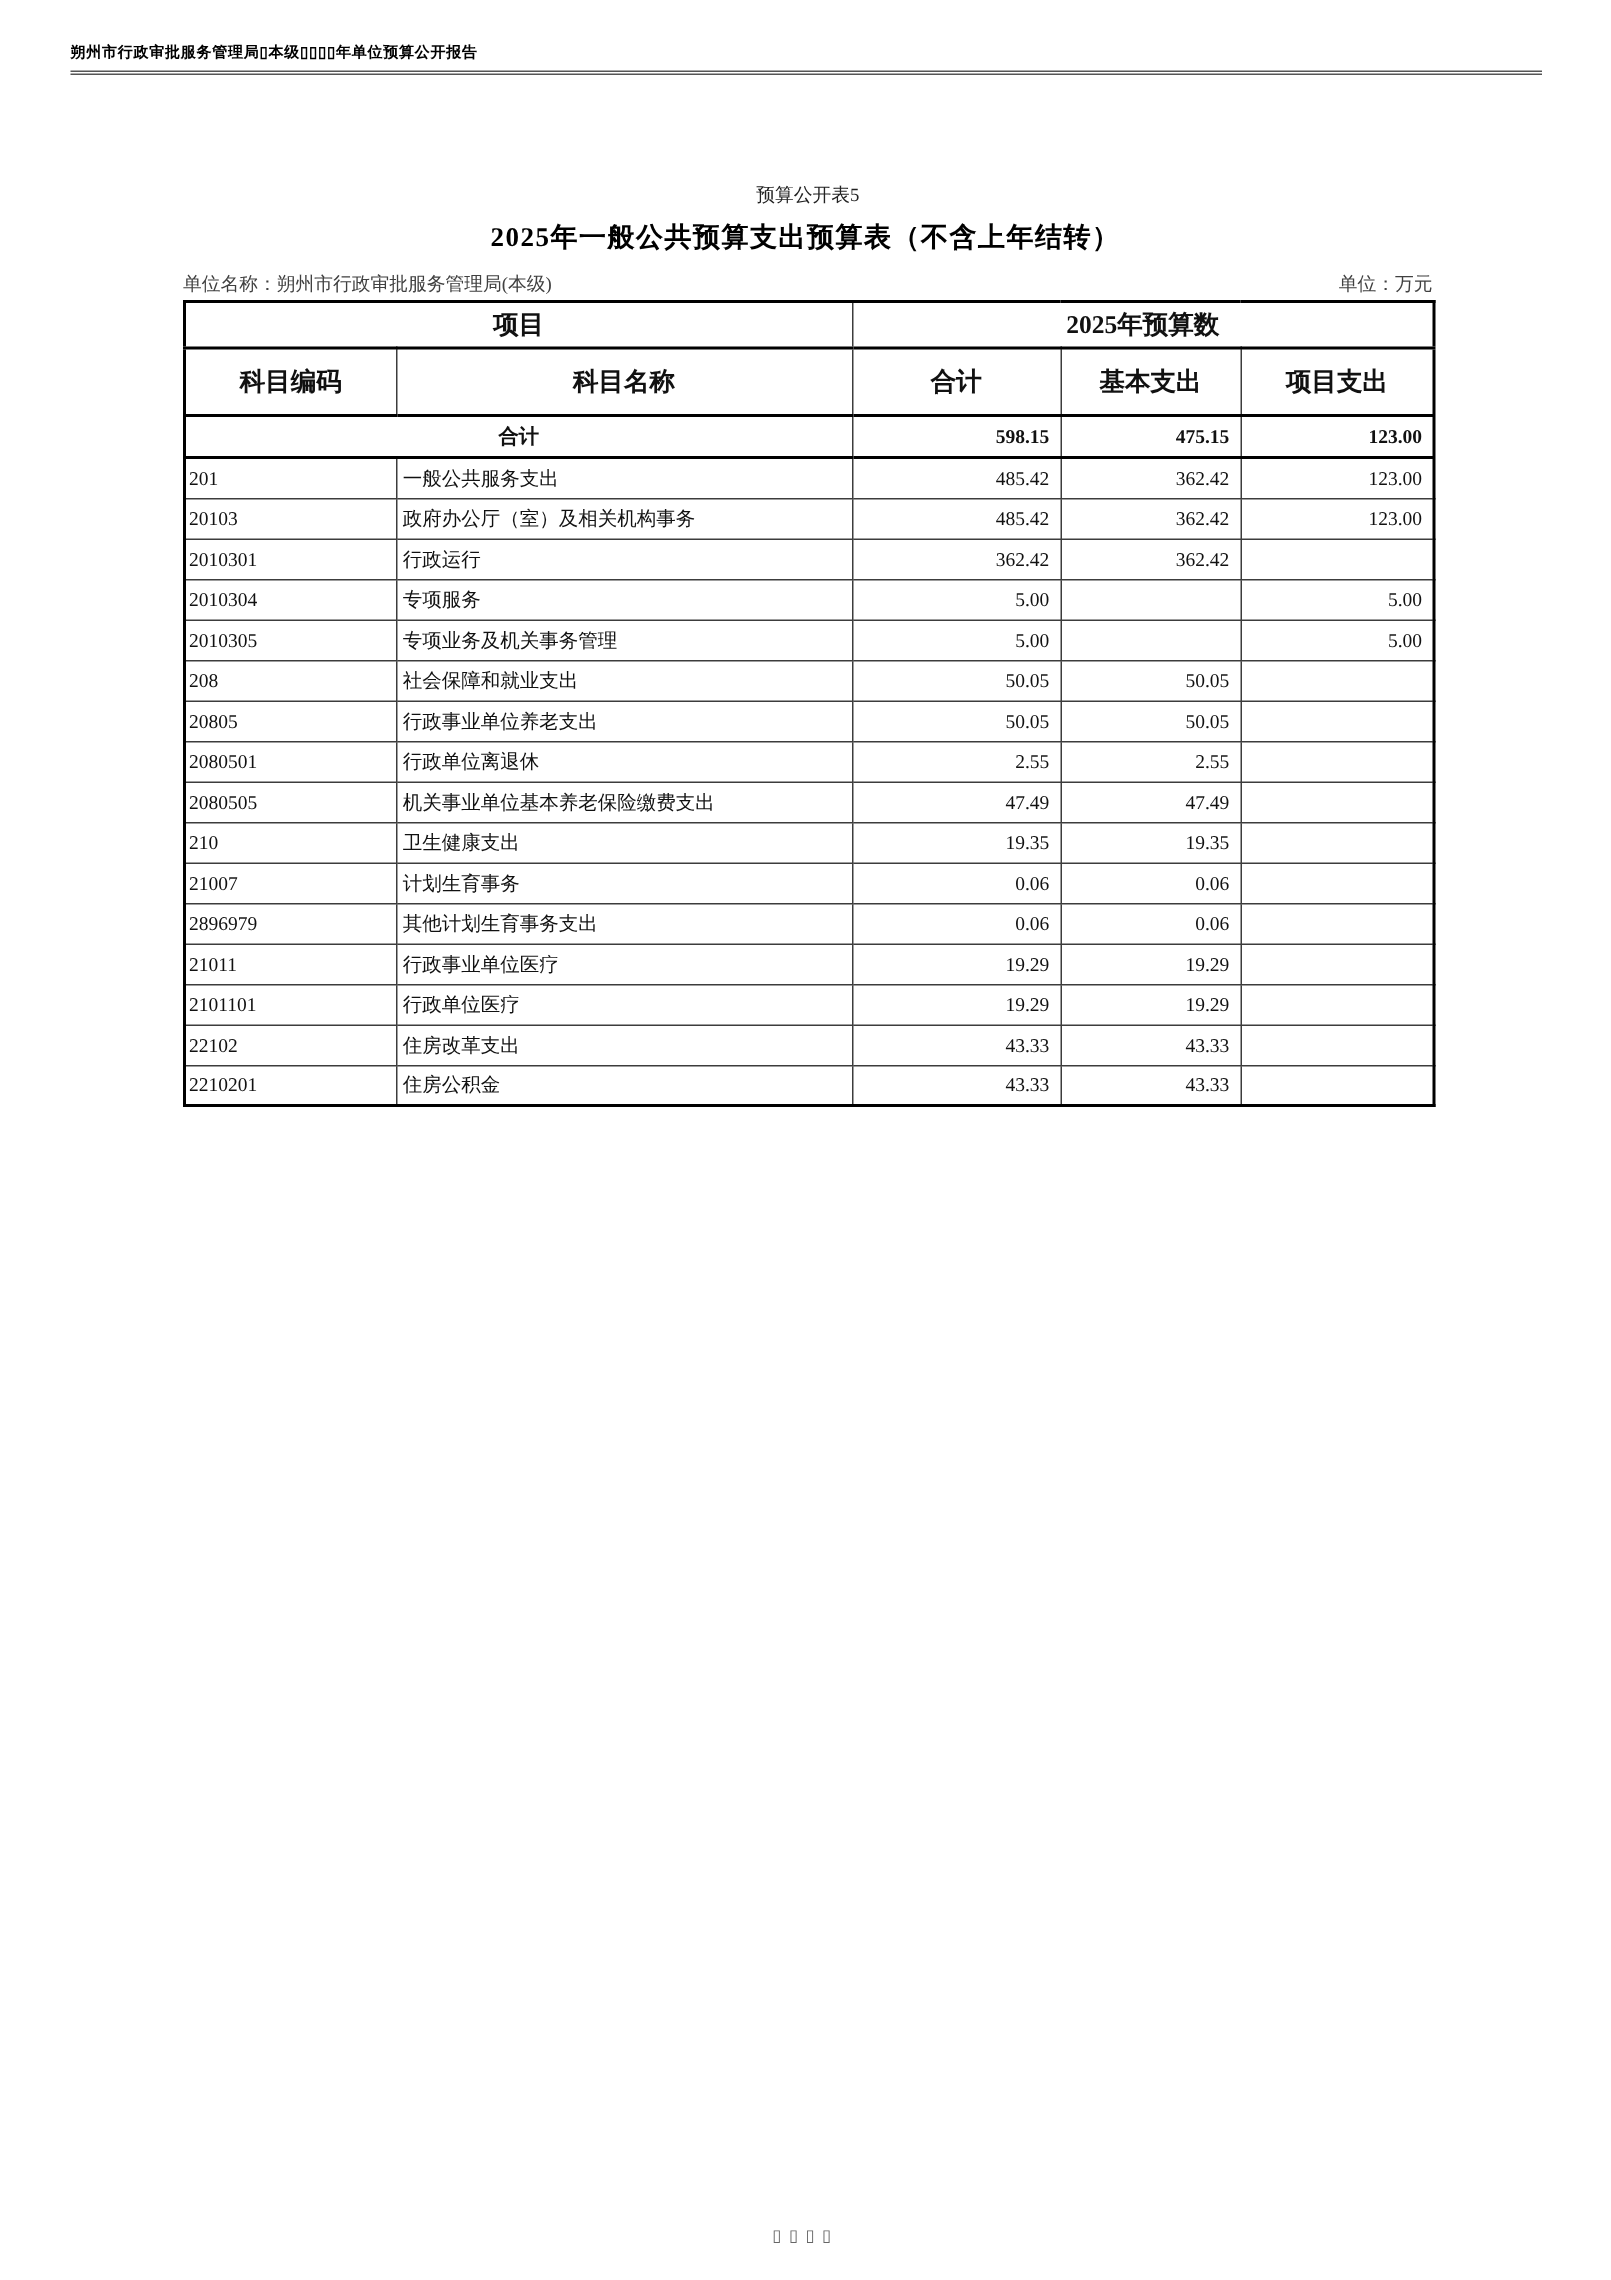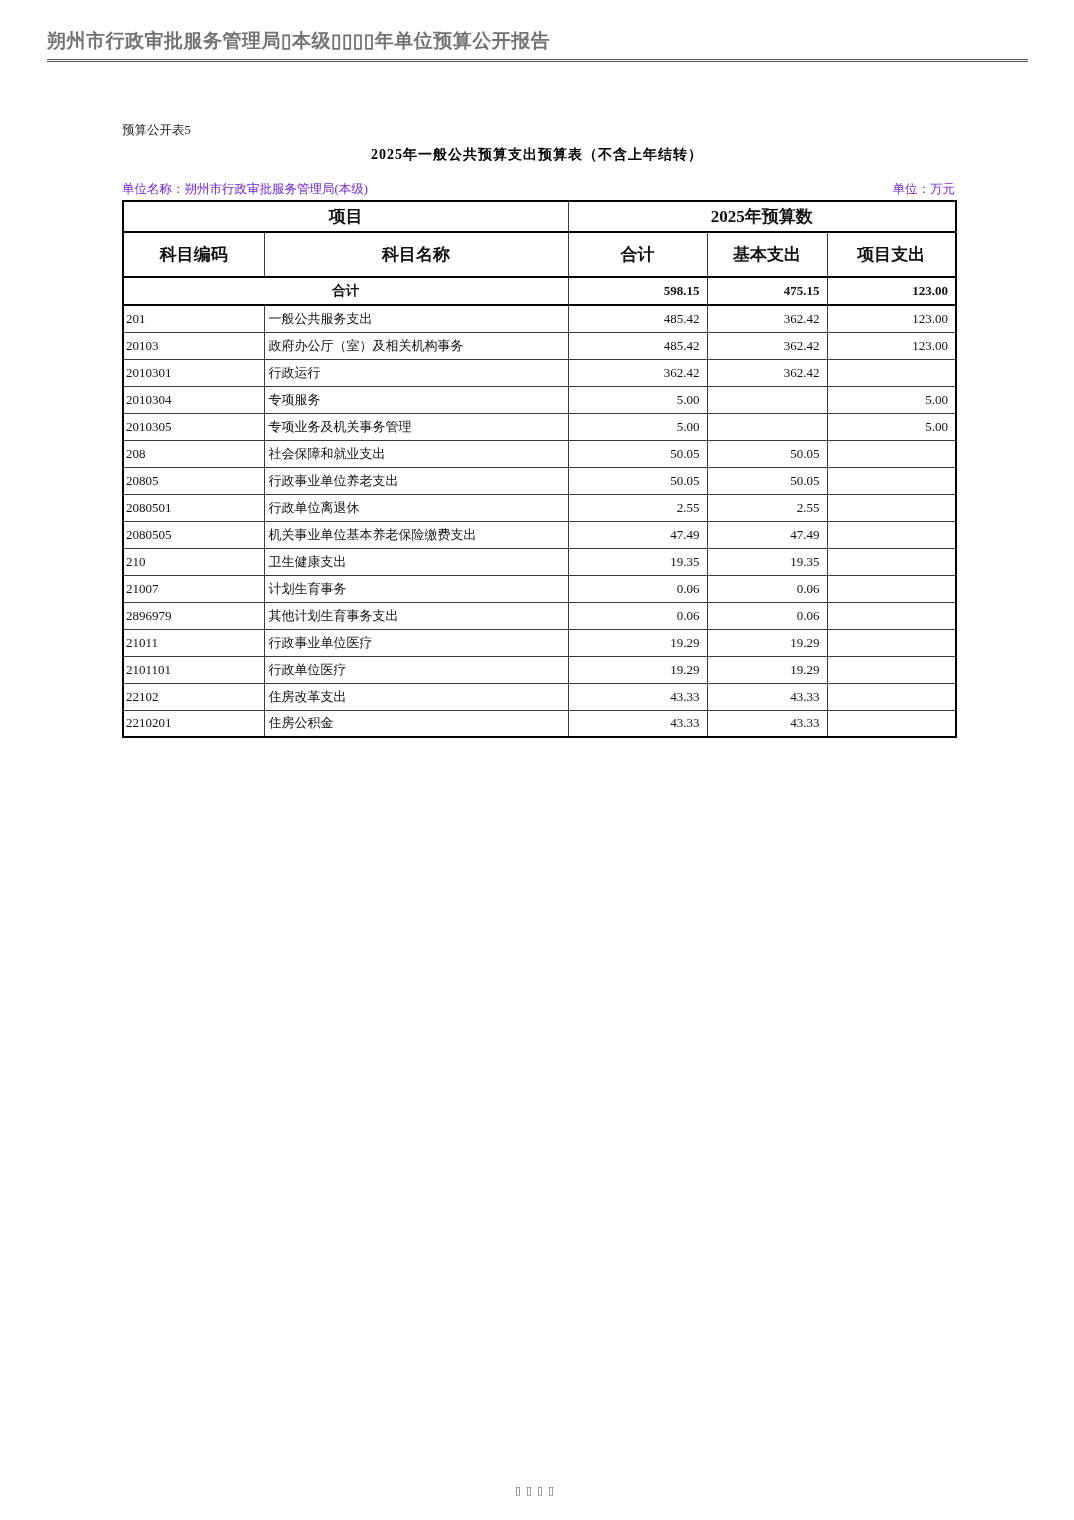--- a/index.html
+++ b/index.html
@@ -10,38 +10,38 @@
     background:#ffffff;
     margin:0 auto;
     font-family:"Liberation Serif","DejaVu Serif",serif;
     color:#111;
     overflow:hidden;
   }
   
   .doc-header {
     position:absolute; left:47px; top:28px; width:981px;
     font-family:Liberation Serif, serif;
-    font-weight:bold; font-size:19px; letter-spacing:0.5px;
+    font-weight:bold; font-size:10px; letter-spacing:0.5px;
     padding-bottom:5px;
     border-bottom:3px double #555;
-    color:#737373;
+    color:#000000;
   }
   .sheet-label {
     position:absolute; top:122px; left:122px; width:833px;
-    text-align:left; font-size:12.5px; color:#222;
+    text-align:center; font-size:12.5px; color:#222;
   }
   .doc-title {
     position:absolute; top:146px; left:0; width:100%;
-    text-align:center; font-size:14px; font-weight:bold; color:#000;
+    text-align:center; font-size:18px; font-weight:bold; color:#000;
     letter-spacing:1px;
   }
   .meta-row {
     position:absolute; top:181px; left:122px; width:833px;
     display:flex; justify-content:space-between;
-    font-size:12.5px; color:#6d28d9;
+    font-size:12.5px; color:#404040;
   }
   
   table.budget {
     position:absolute; top:200px; left:122px; width:833px;
     border-collapse:collapse; table-layout:fixed;
     font-size:13px; color:#111;
   }
   table.budget th, table.budget td {
     border:1px solid #3c3c3c;
     overflow:hidden; white-space:nowrap;

